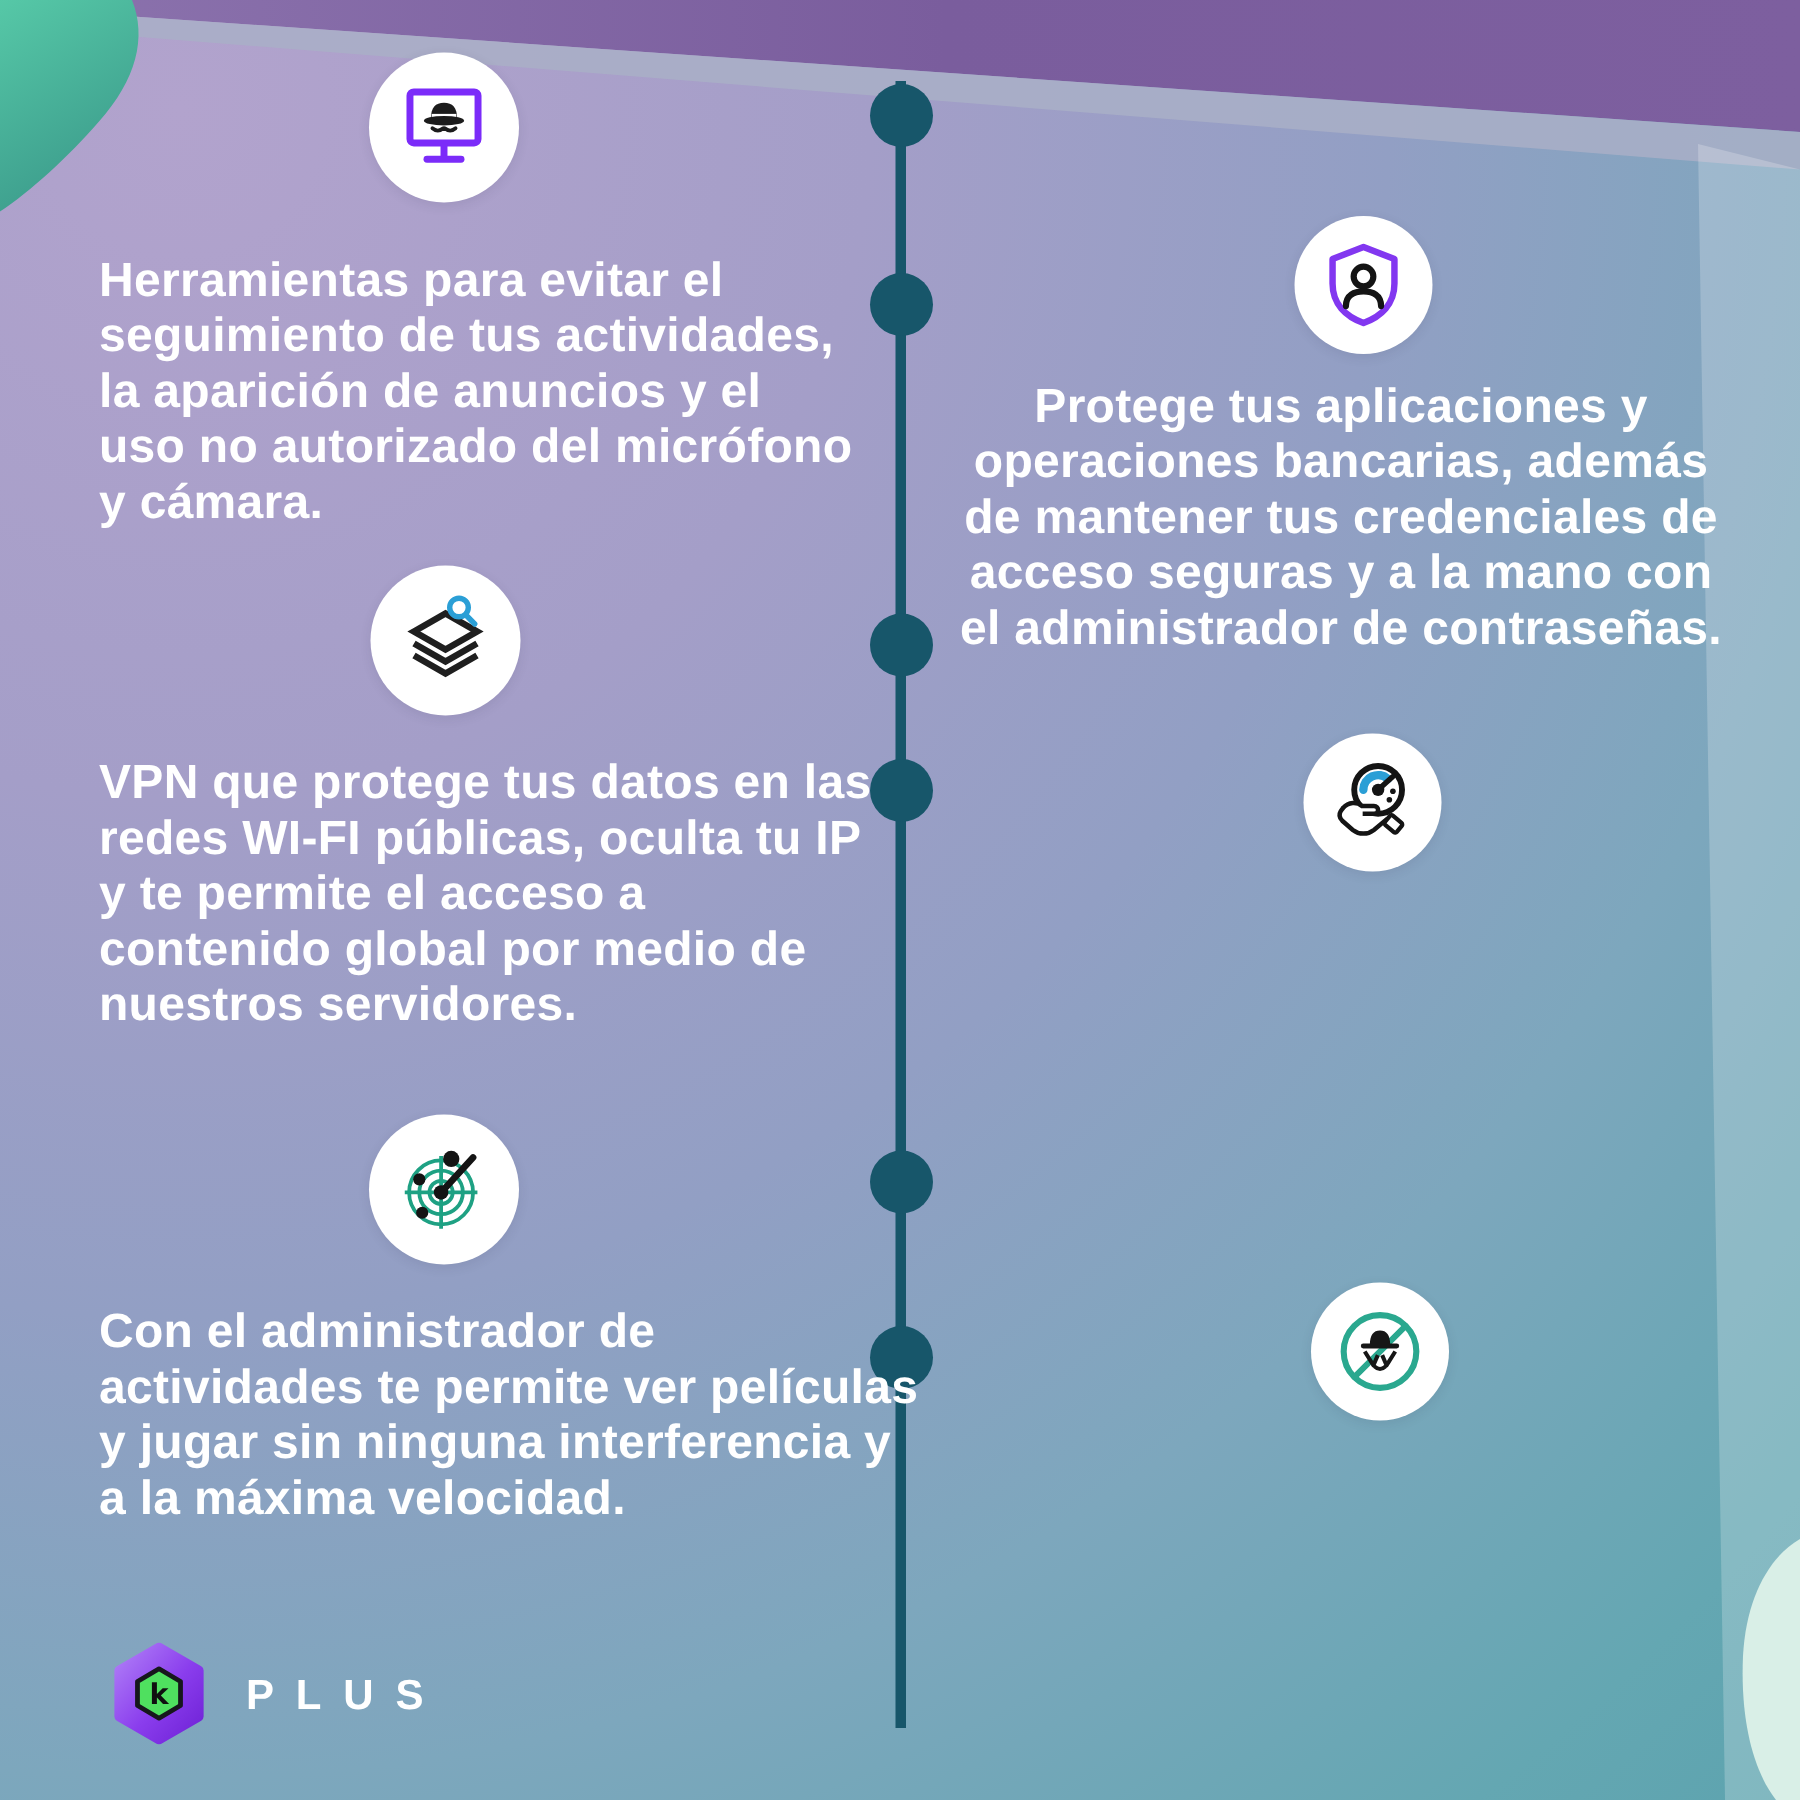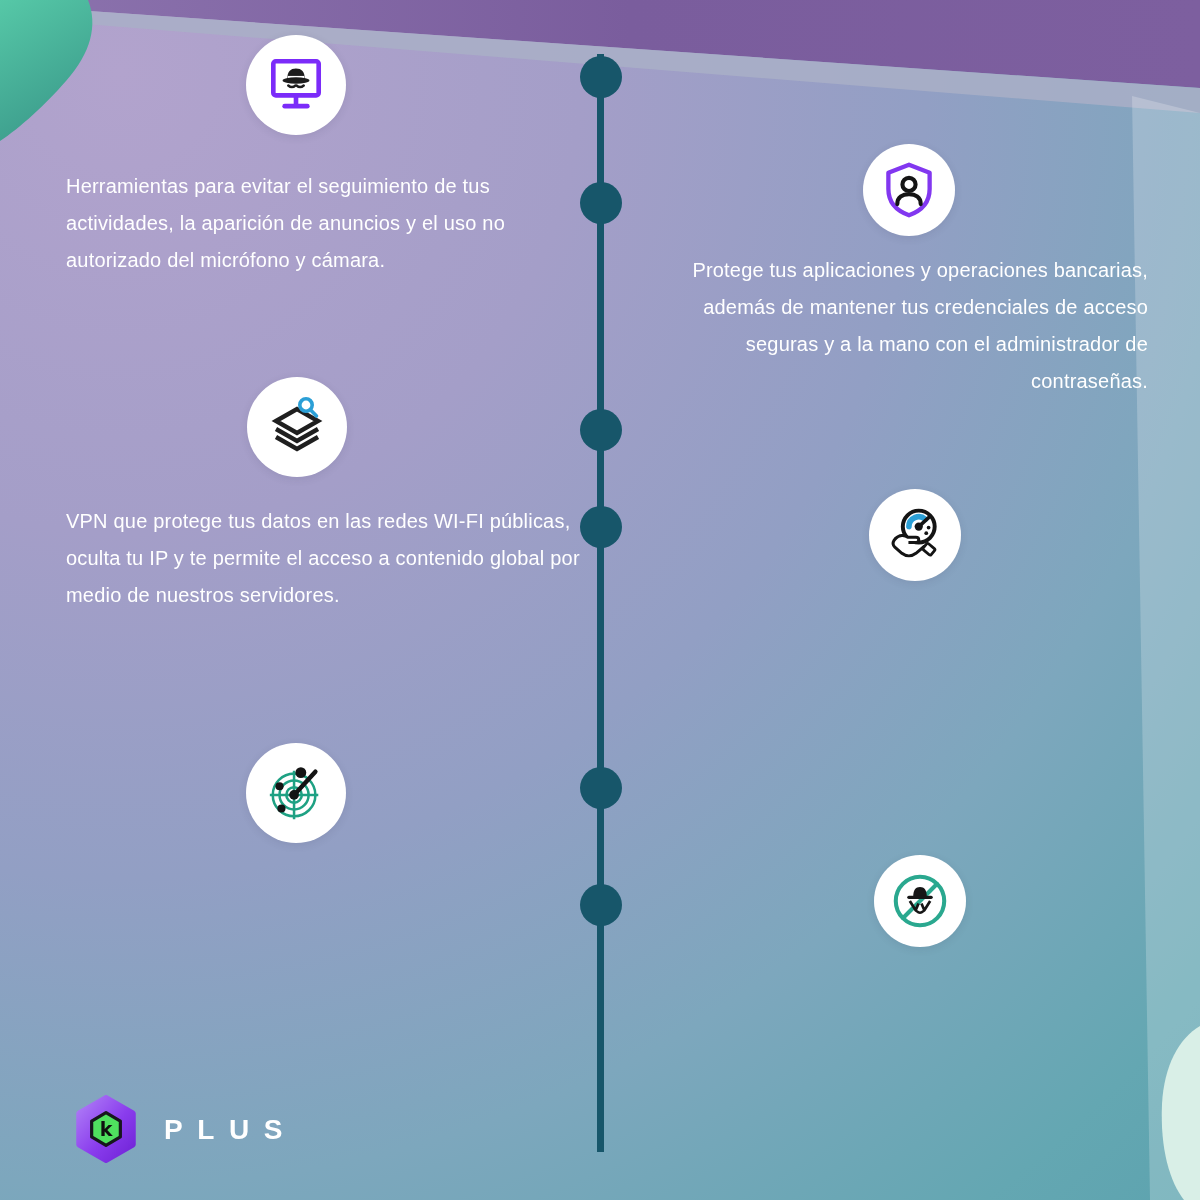--- a/index.html
+++ b/index.html
@@ -8,28 +8,28 @@
     width:1200px;height:1200px;
     overflow:hidden;
     background:radial-gradient(160% 160% at 10% 6%,
       #b2a3cd 0%, #a49ec8 24%, #929fc4 42%, #7da7bd 58%, #64a7b2 74%, #539eaa 92%, #4f9aa6 100%);
     font-family:"Liberation Sans", sans-serif;
   }
   .bg-svg{position:absolute;left:0;top:0;z-index:0;}
   .feature-text{
     position:absolute;
     color:#ffffff;
-    font-size:20px;
+    font-size:32px;
     line-height:37px;
-    font-weight:normal;
+    font-weight:bold;
     letter-spacing:0.2px;
     z-index:3;
   }
   .left-text{text-align:left;}
-  .right-text{text-align:right;}
+  .right-text{text-align:center;}
   .icon-circle{
     position:absolute;
     background:#ffffff;
     border-radius:50%;
     display:flex;align-items:center;justify-content:center;
     box-shadow:0 2px 8px rgba(40,40,70,0.10);
     z-index:3;
   }
   .icon-circle svg{display:block;}
   .tl-line{
@@ -124,20 +124,21 @@
       <circle cx="30" cy="34" r="15" fill="none" stroke="#1ea183" stroke-width="2.6"></circle>
       <circle cx="30" cy="34" r="22" fill="none" stroke="#1ea183" stroke-width="2.6"></circle>
       <path d="M30 9 V59 M5 34 H55" stroke="#1ea183" stroke-width="2.6"></path>
       <path d="M30 34 L52 10" stroke="#141414" stroke-width="4.6" stroke-linecap="round"></path>
       <circle cx="30" cy="34" r="5" fill="#141414"></circle>
       <circle cx="37" cy="11" r="5.6" fill="#141414"></circle>
       <circle cx="15" cy="25" r="4.2" fill="#141414"></circle>
       <circle cx="17" cy="48" r="4.2" fill="#141414"></circle>
     </svg>
   </div>
+  <div class="feature-text left-text" style="left:66px;top:869px;width:548px">Con el administrador de actividades te permite ver películas y jugar sin ninguna interferencia y a la máxima velocidad.</div>
 
   <div class="icon-circle" style="left:863px;top:144px;width:92px;height:92px">
     <svg width="60" height="60" viewBox="0 0 64 64">
       <path d="M32 5 L54 13.5 V31 C54 45.5 44.5 54.5 32 59 C19.5 54.5 10 45.5 10 31 V13.5 Z" fill="#ffffff" stroke="#8237f0" stroke-width="4.6" stroke-linejoin="round"></path>
       <circle cx="32" cy="26" r="7" fill="none" stroke="#141414" stroke-width="4.4"></circle>
       <path d="M19.5 47 C19.5 39 25.5 36.5 32 36.5 C38.5 36.5 44.5 39 44.5 47" fill="none" stroke="#141414" stroke-width="4.4" stroke-linecap="round"></path>
     </svg>
   </div>
   <div class="feature-text right-text" style="right:52px;top:252px;width:508px">Protege tus aplicaciones y operaciones bancarias, además de mantener tus credenciales de acceso seguras y a la mano con el administrador de contraseñas.</div>
 

